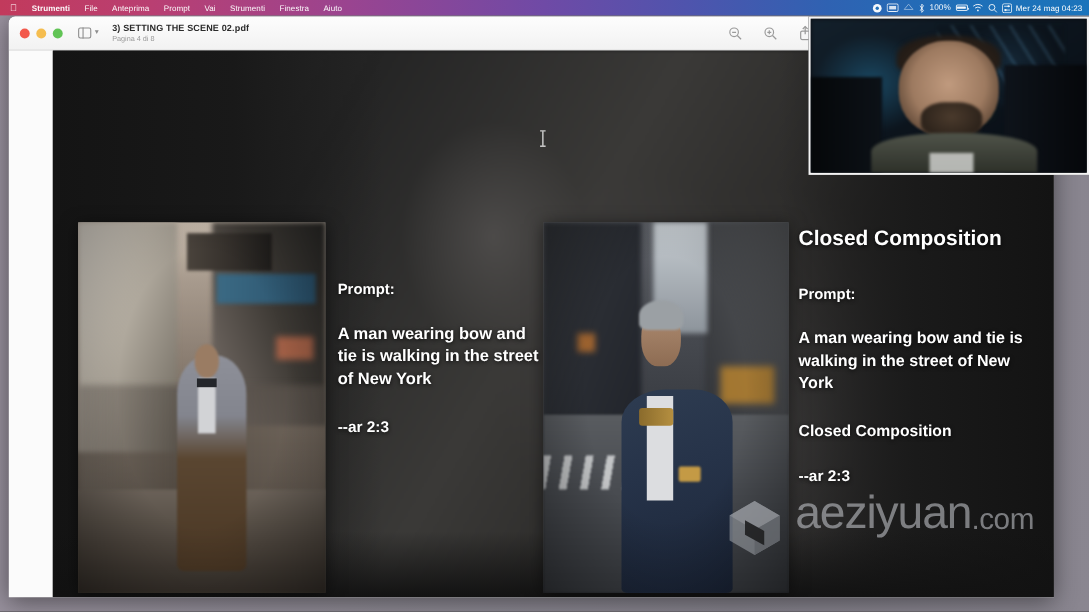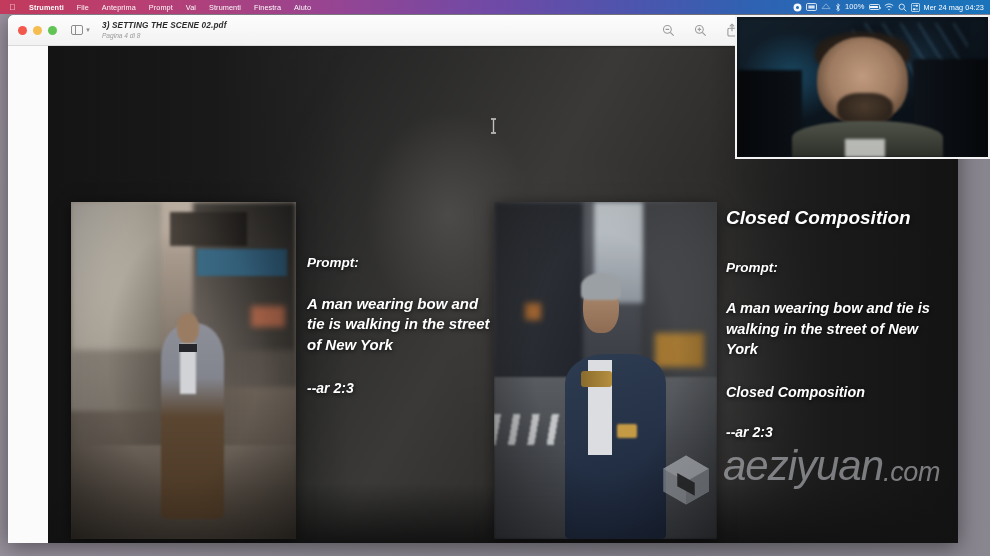--- a/index.html
+++ b/index.html
@@ -38,21 +38,20 @@
   .batt::before{ content:""; position:absolute; right:-2px; top:1.6px; width:1px; height:2.4px; background:rgba(255,255,255,.85); border-radius:0 1px 1px 0;}
   #clock{ font-size:7.3px; white-space:nowrap; }
 
   
   #window{
     position:absolute; left:8px; top:15px; width:950px; height:528px;
     background:#fbfbfb;
     border-radius:6px 6px 0 0;
     box-shadow:0 4px 22px rgba(0,0,0,.45);
     overflow:hidden;
-    font-style:italic;
   }
   #titlebar{
     height:31px; width:100%;
     background:linear-gradient(#fdfdfd,#f2f2f2);
     border-bottom:1px solid #dadada;
     display:flex; align-items:center; position:relative;
   }
   .traffic{ display:flex; gap:6px; padding-left:10px; }
   .tl{ width:9px; height:9px; border-radius:50%; }
   .tl.r{ background:#f2584b; } .tl.y{ background:#f5bd4f; } .tl.g{ background:#61c455; }

